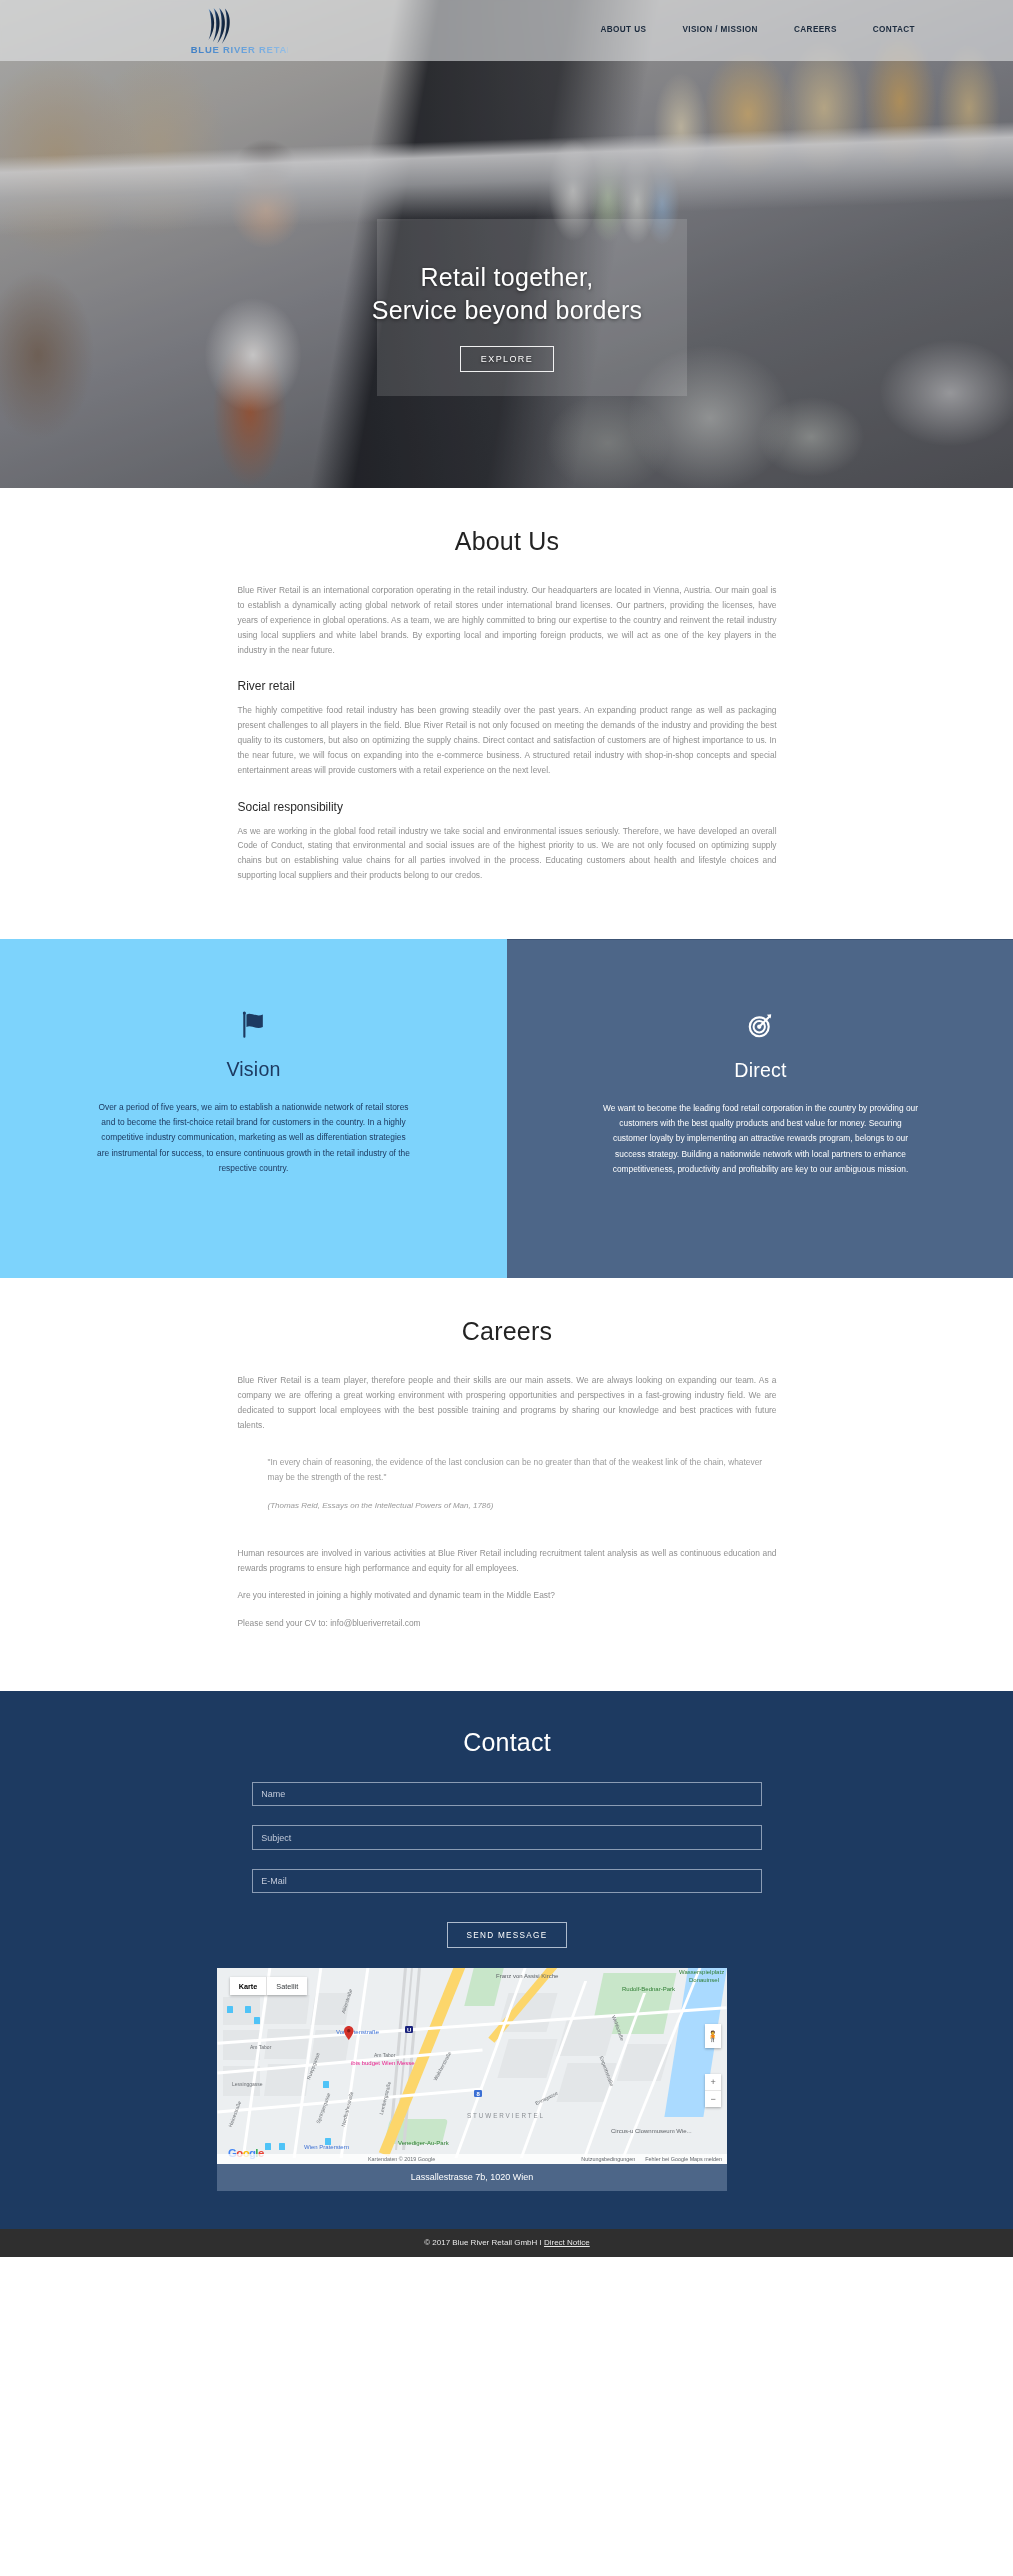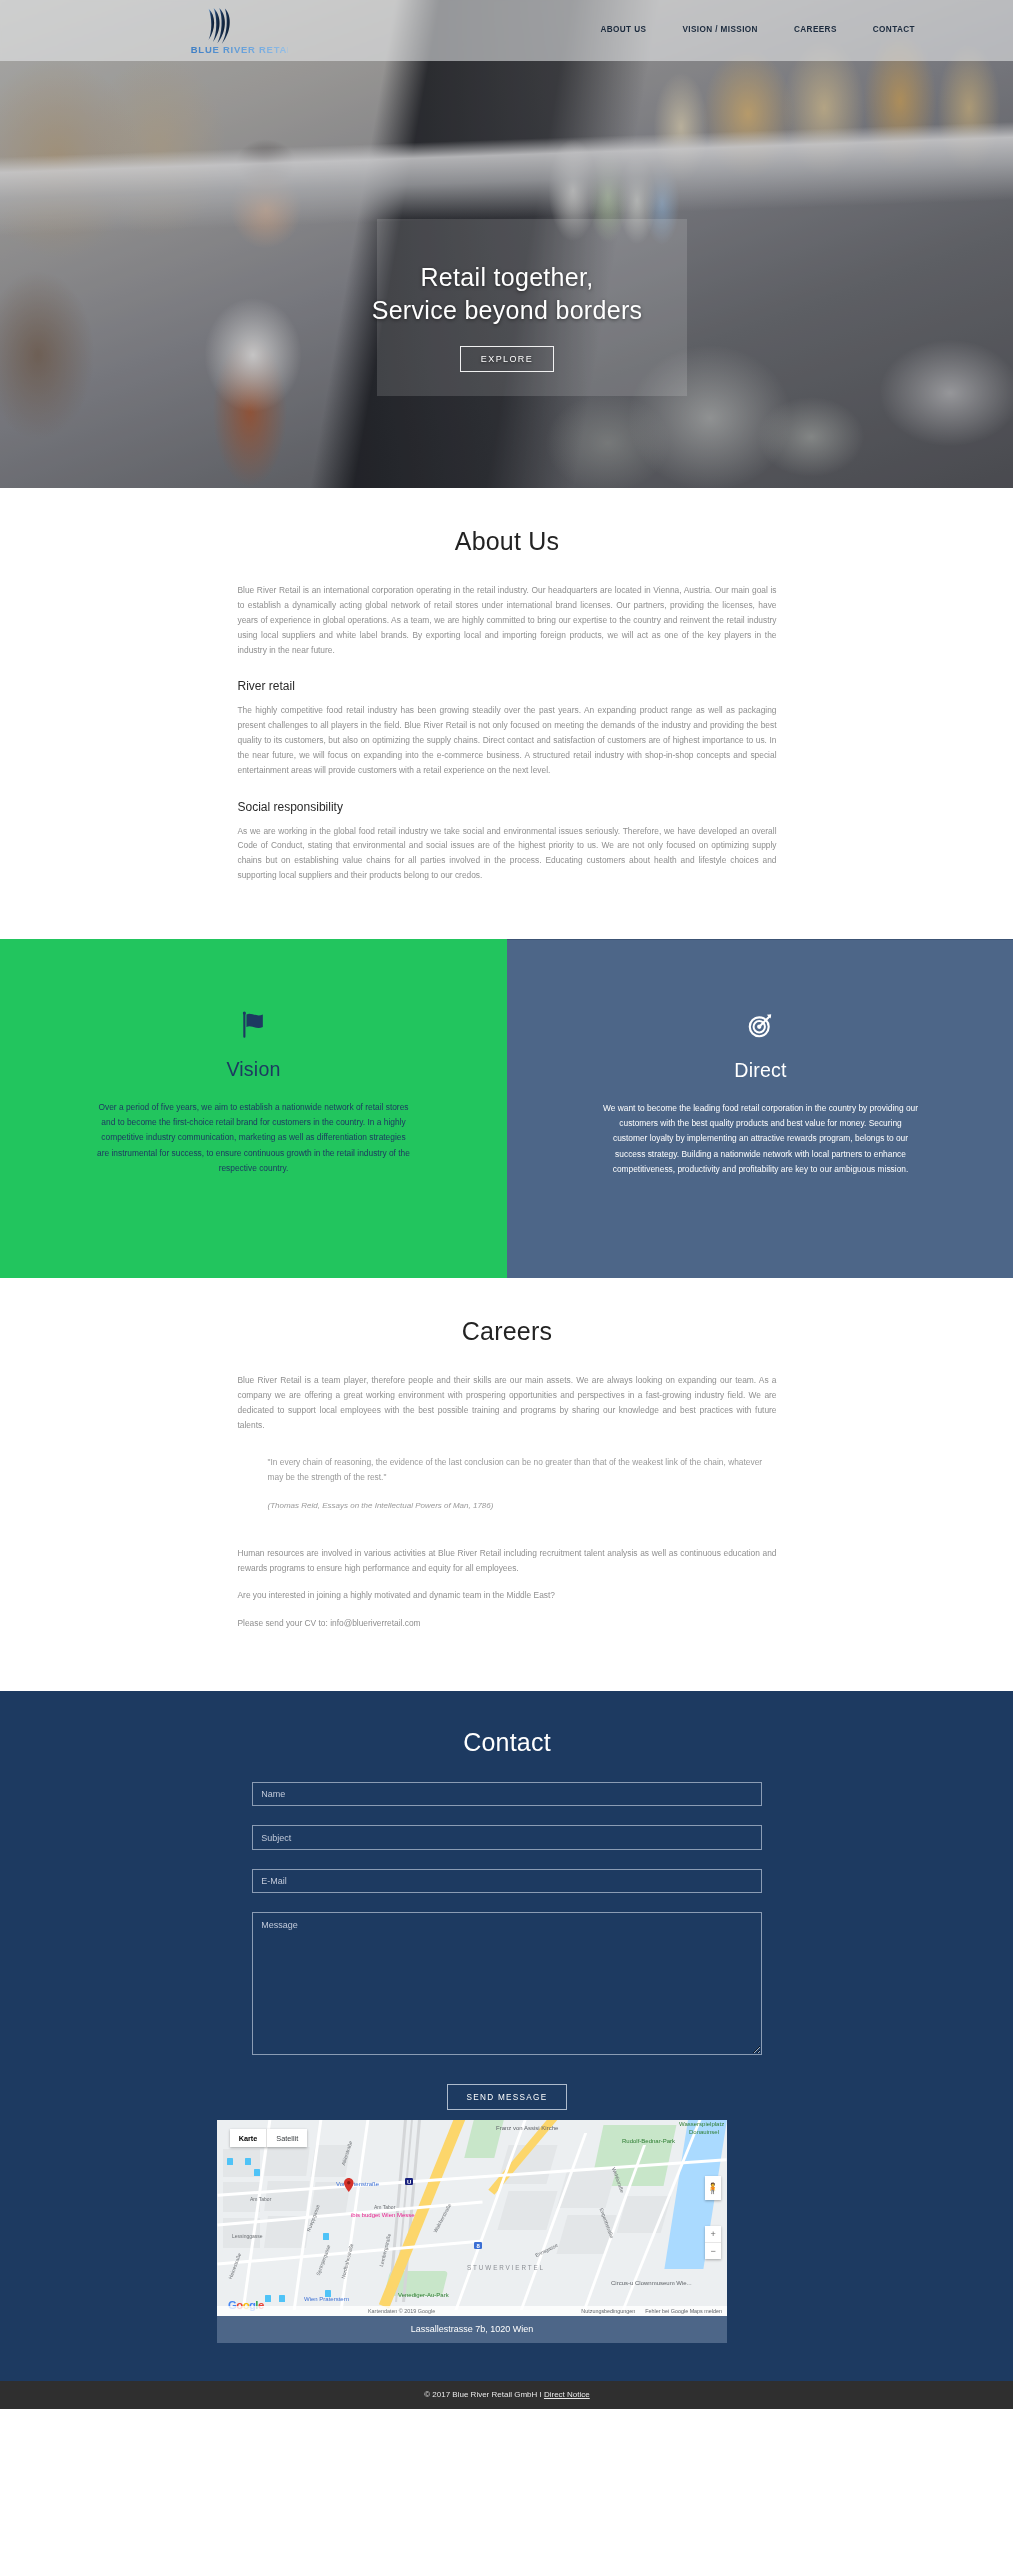--- a/index.html
+++ b/index.html
@@ -142,21 +142,21 @@
   }
 
   
   .vm { display:flex; width:1014px; height:339px; }
   .vm-col {
     width:507px;
     padding:71px 0 0;
     text-align:center;
     position:relative;
   }
-  .vm-vision { background:#22c55e; color:#1d3a61; }
+  .vm-vision { background:#7dd3fc; color:#1d3a61; }
   .vm-mission { background:#4d6688; color:#ffffff; border-top:1.3px solid #3c5474; }
   .vm-icon { height:41px; margin-bottom:6.3px; }
   .vm-icon svg { display:block; margin:0 auto; }
   .vm-title {
     font-size:19.6px;
     font-weight:normal;
     margin:0 0 19px;
     letter-spacing:0.2px;
   }
   .vm-body {
@@ -212,21 +212,21 @@
     border:0.6px solid #aebbcd;
     color:#fff;
     font-family:"Liberation Sans", sans-serif;
     font-size:8.2px;
     letter-spacing:1.3px;
     padding:7.6px 18px;
     cursor:pointer;
   }
 
   
-  .map-outer { width:580px; margin:10px auto 0; }
+  .map-outer { width:580px; margin:20px auto 0; }
   .map {
     position:relative;
     width:510px; height:196px;
     overflow:hidden;
     background:#eceff1;
     font-family:"Liberation Sans", sans-serif;
   }
   .map-bg { position:absolute; inset:0; background:
       linear-gradient(transparent, transparent),
       #eceff1; }
@@ -422,21 +422,20 @@
   </div>
 </section>
 
 <section class="contact">
   <h2 class="section-title">Contact</h2>
 
   <form class="form">
     <input class="field" type="text" placeholder="Name" style="">
     <input class="field" type="text" placeholder="Subject" style="">
     <input class="field" type="text" placeholder="E-Mail" style="">
-    <textarea class="field" placeholder="Message" style=""></textarea>
 
     <div class="send-wrap">
       <button class="send-btn" type="submit">SEND MESSAGE</button>
     </div>
   </form>
 
   <div class="map-outer">
     <div class="map">
       <div class="map-bg"></div>
 

